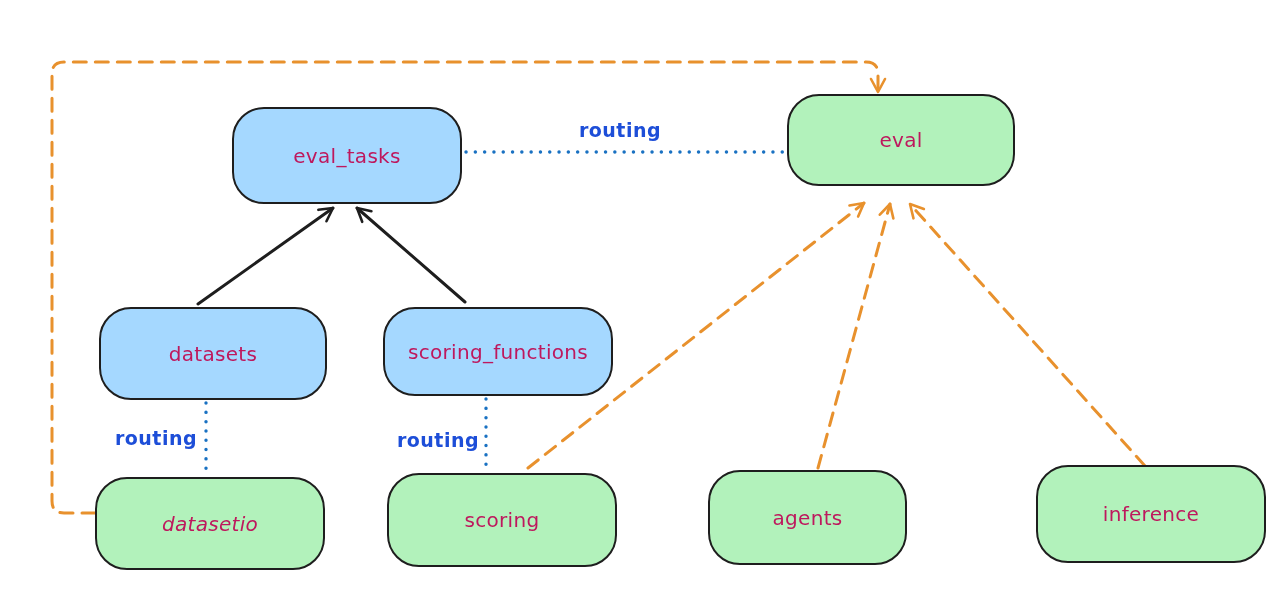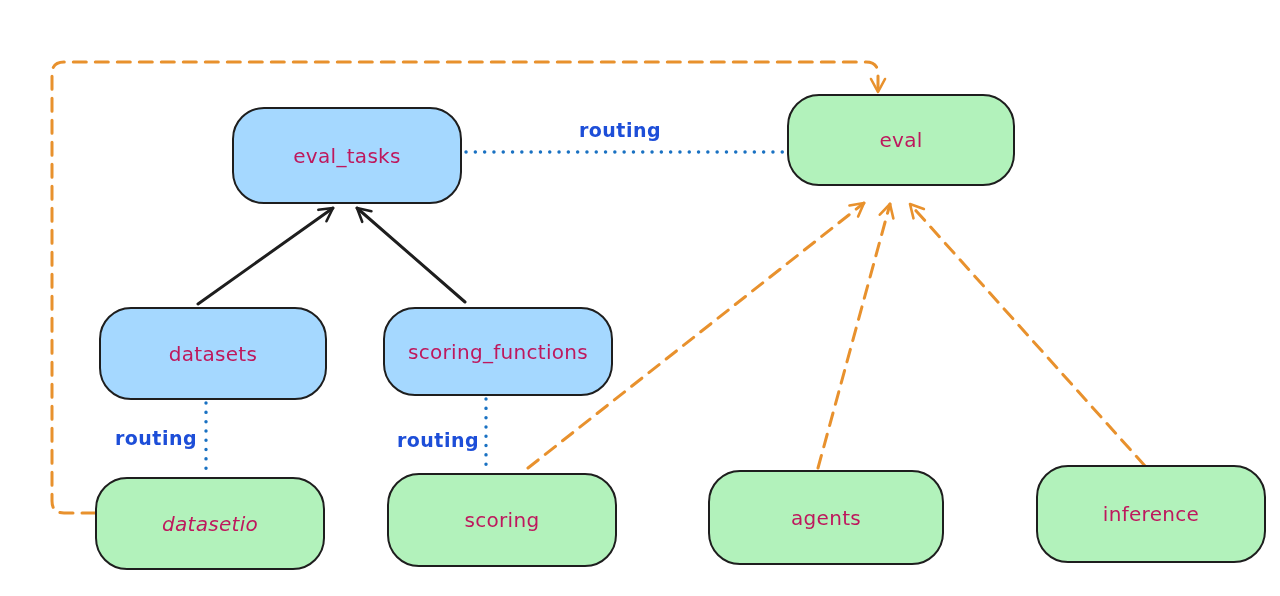--- a/index.html
+++ b/index.html
@@ -37,21 +37,21 @@
   }
   .node.blue  { background: #a5d8ff; }
   .node.green { background: #b2f2bb; }
 
   #n-eval_tasks        { left: 232px;  top: 107px; width: 230px; height: 97px; }
   #n-eval              { left: 787px;  top: 94px; width: 228px; height: 92px; }
   #n-datasets          { left: 99px;   top: 307px; width: 228px; height: 93px; }
   #n-scoring_functions { left: 383px;  top: 307px; width: 230px; height: 89px; }
   #n-datasetio         { left: 95px;   top: 477px; width: 230px; height: 93px; font-style: italic; }
   #n-scoring           { left: 387px;  top: 473px; width: 230px; height: 94px; }
-  #n-agents            { left: 708px;  top: 470px; width: 236px; height: 95px; }
+  #n-agents            { left: 708px;  top: 470px; width: 199px; height: 95px; }
   #n-inference         { left: 1023px; top: 465px; width: 230px; height: 98px; margin-left: 13px; }
 
   .edge-label {
     position: absolute;
     transform: translate(-50%, -50%);
     color: #1d4ed8;
     font-size: 19px;
     font-weight: 600;
     letter-spacing: 0.5px;
     white-space: nowrap;

